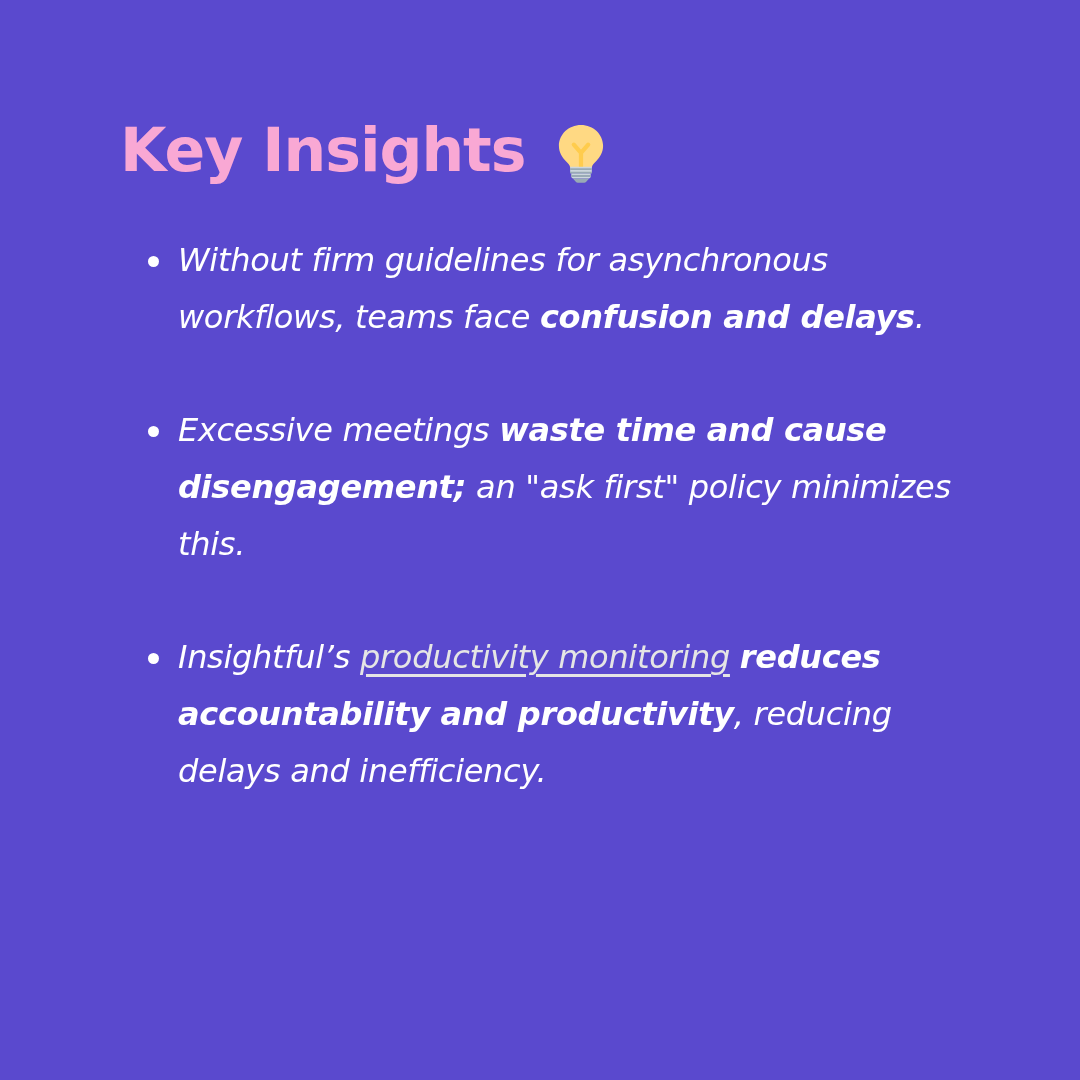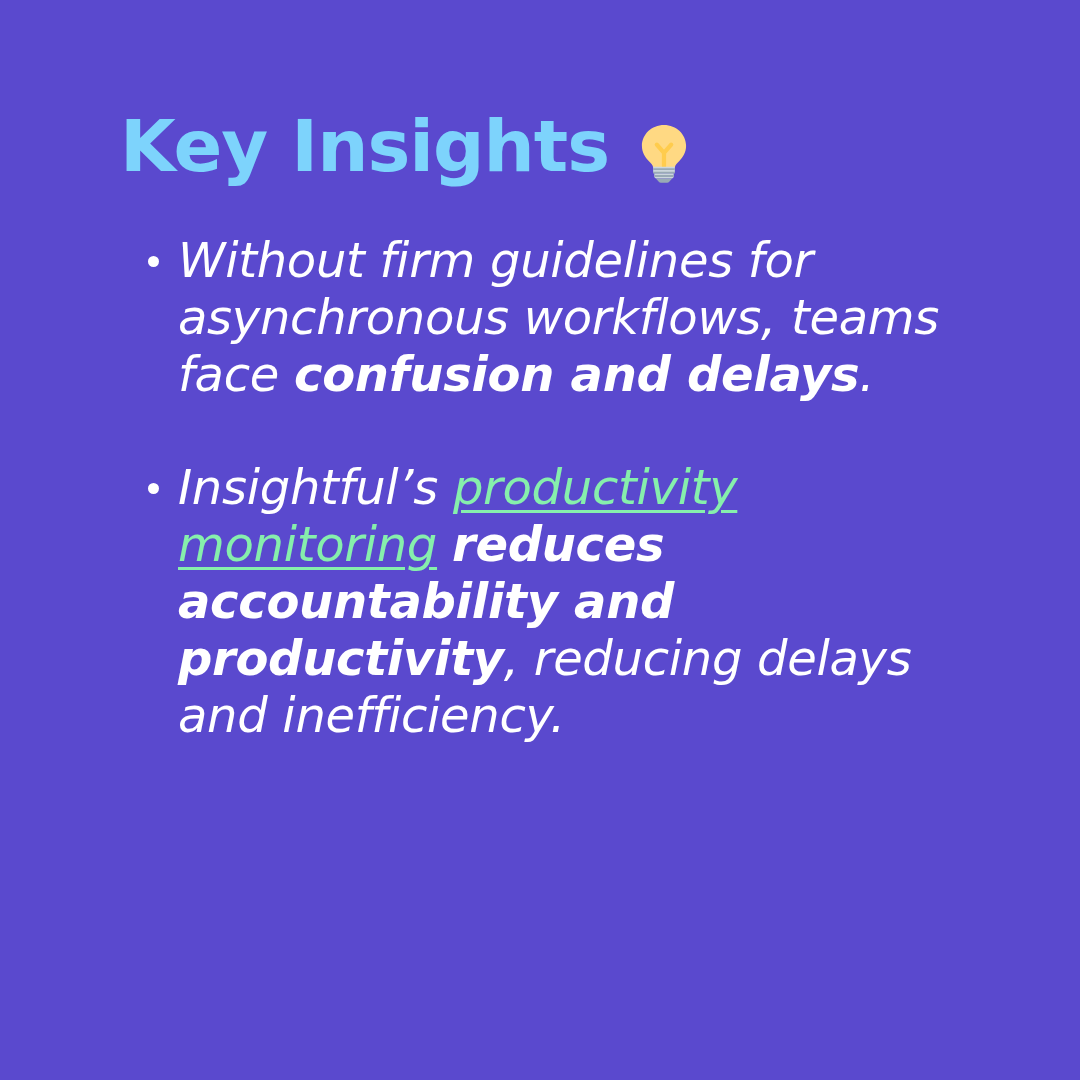--- a/index.html
+++ b/index.html
@@ -30,24 +30,24 @@
     top: 104px;
     display: flex;
     align-items: center;
     gap: 24px;
     height: 92px;
   }
   #title-text {
     font-family: "DejaVu Sans", sans-serif;
     font-weight: 700;
     font-style: normal;
-    font-size: 72px;
+    font-size: 60px;
     line-height: 92px;
     letter-spacing: -1.0px;
-    color: #7dd3fc;
+    color: #f9a8d4;
     white-space: nowrap;
     margin-top: 41px;
   }
   #bulb-icon {
     display: block;
     width: 62px;
     height: 62px;
     flex: 0 0 auto;
     margin-top: 4px;
   }
@@ -62,21 +62,21 @@
     margin: 0;
     padding: 0;
   }
   .insight-item {
     position: relative;
     padding-left: 38px;
     margin: 0 0 56px 0;
     font-family: "DejaVu Sans", sans-serif;
     font-style: italic;
     font-weight: 400;
-    font-size: 48px;
+    font-size: 32px;
     line-height: 57px;
     color: #ffffff;
     text-align: left;
     letter-spacing: -0.3px;
   }
   .insight-item:last-child {
     margin-bottom: 0;
   }
   .bullet-dot {
     position: absolute;
@@ -89,21 +89,21 @@
   }
   .insight-text {
     display: block;
   }
   .insight-text b,
   .insight-text strong {
     font-weight: 700;
     font-style: italic;
   }
   .insight-link {
-    color: #86efac;
+    color: #e5e5e5;
     text-decoration: underline;
     text-decoration-thickness: 3px;
     text-underline-offset: 6px;
     font-style: italic;
     font-weight: 400;
     cursor: pointer;
   }
 </style>
 </head>
 <body>
@@ -126,17 +126,21 @@
     </svg>
   </div>
 
   <ul id="insights-list">
     <li class="insight-item">
       <span class="bullet-dot"></span>
       <span class="insight-text"><span>Without firm guidelines for asynchronous workflows, teams face </span><b>confusion and delays</b><span>.</span></span>
     </li>
     <li class="insight-item">
       <span class="bullet-dot"></span>
+      <span class="insight-text"><span>Excessive meetings </span><b>waste time and cause disengagement;</b><span> an "ask first" policy minimizes this.</span></span>
+    </li>
+    <li class="insight-item">
+      <span class="bullet-dot"></span>
       <span class="insight-text"><span>Insightful’s </span><a class="insight-link">productivity monitoring</a><span> </span><b>reduces accountability and productivity</b><span>, reducing delays and inefficiency.</span></span>
     </li>
   </ul>
 
 </div>
 
 </body></html>

